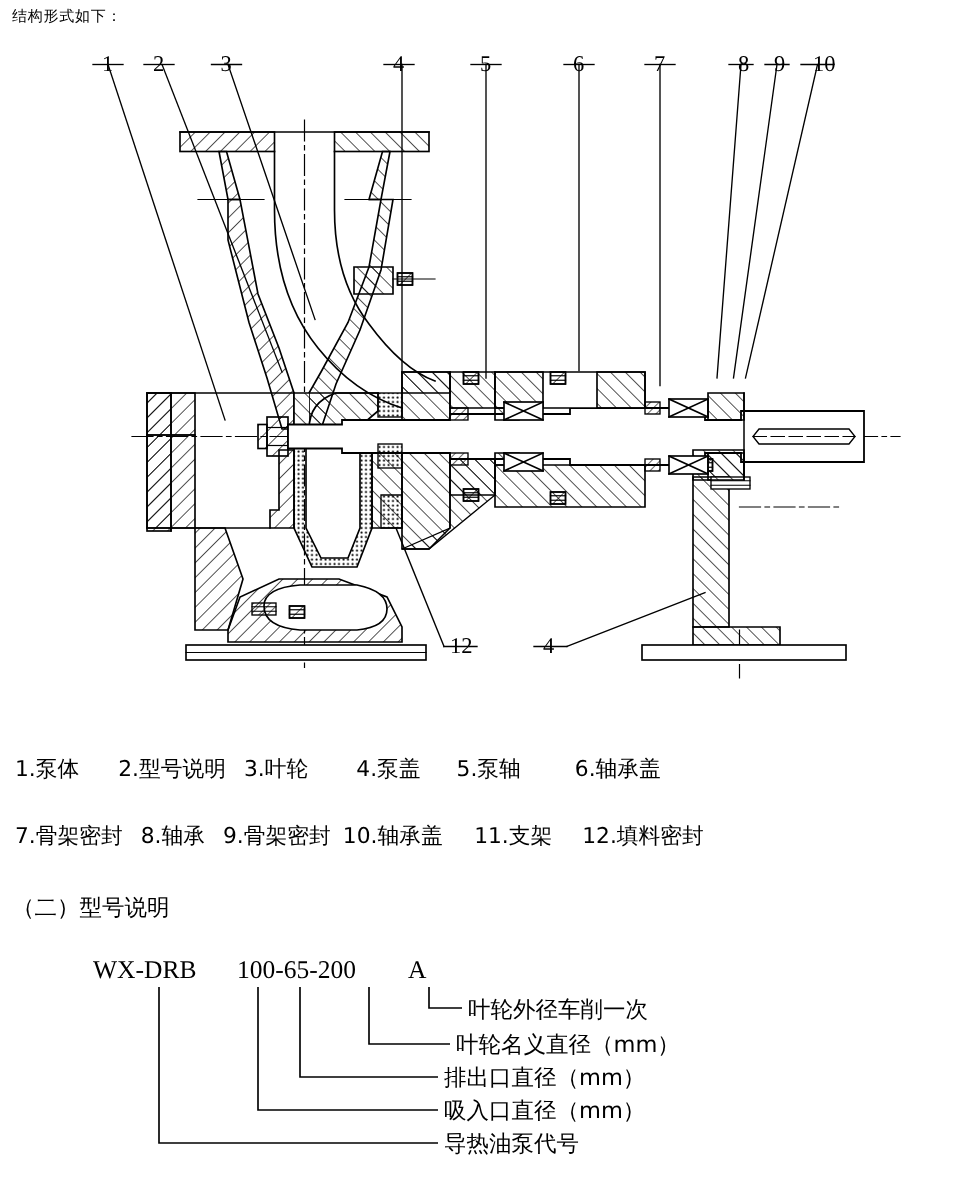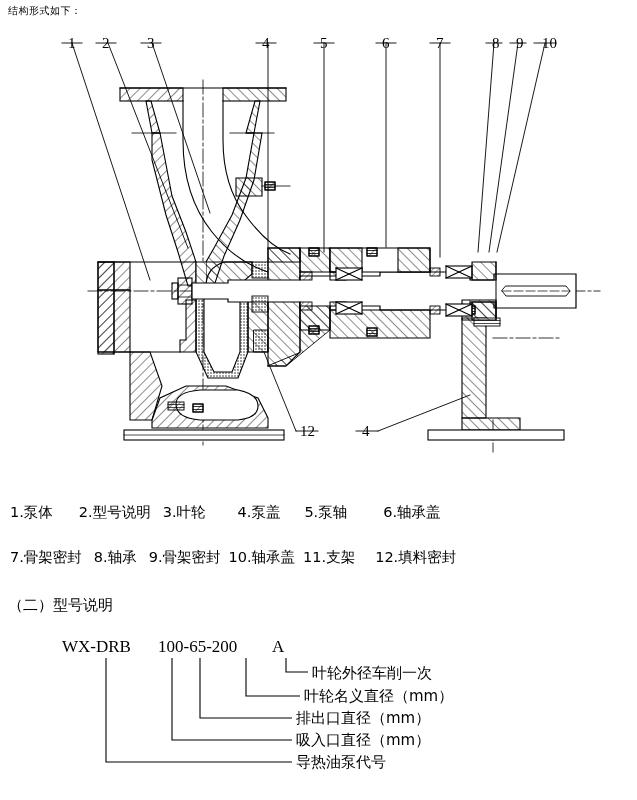--- a/index.html
+++ b/index.html
@@ -293,21 +293,21 @@
       <span class="cell" style="margin-right: 24px;"><span>4.</span><span>泵盖</span></span>
       <span class="cell" style="margin-right: 36px;"><span>5.</span><span>泵轴</span></span>
       <span class="cell" style="margin-right: 0px;"><span>6.</span><span>轴承盖</span></span>
     </div>
 </div>
 <div class="legend" style="top:548px;">
   <div class="row" id="legend-row-2" style="padding-left:10px;">
       <span class="cell" style="margin-right: 12px;"><span>7.</span><span>骨架密封</span></span>
       <span class="cell" style="margin-right: 12px;"><span>8.</span><span>轴承</span></span>
       <span class="cell" style="margin-right: 8px;"><span>9.</span><span>骨架密封</span></span>
-      <span class="cell" style="margin-right: 8px;"><span>10.</span><span>轴承盖</span></span>
+      <span class="cell" style="margin-right: 21px;"><span>10.</span><span>轴承盖</span></span>
       <span class="cell" style="margin-right: 20px;"><span>11.</span><span>支架</span></span>
       <span class="cell" style="margin-right: 0px;"><span>12.</span><span>填料密封</span></span>
     </div>
 </div>
 
 <div class="sect" style="top:596px;">（二）型号说明</div>
 
 <div class="modelwrap">
 <svg width="637" height="170" viewBox="0 0 637 170" xmlns="http://www.w3.org/2000/svg">
   <g stroke="#000" stroke-width="1.1" fill="none">

